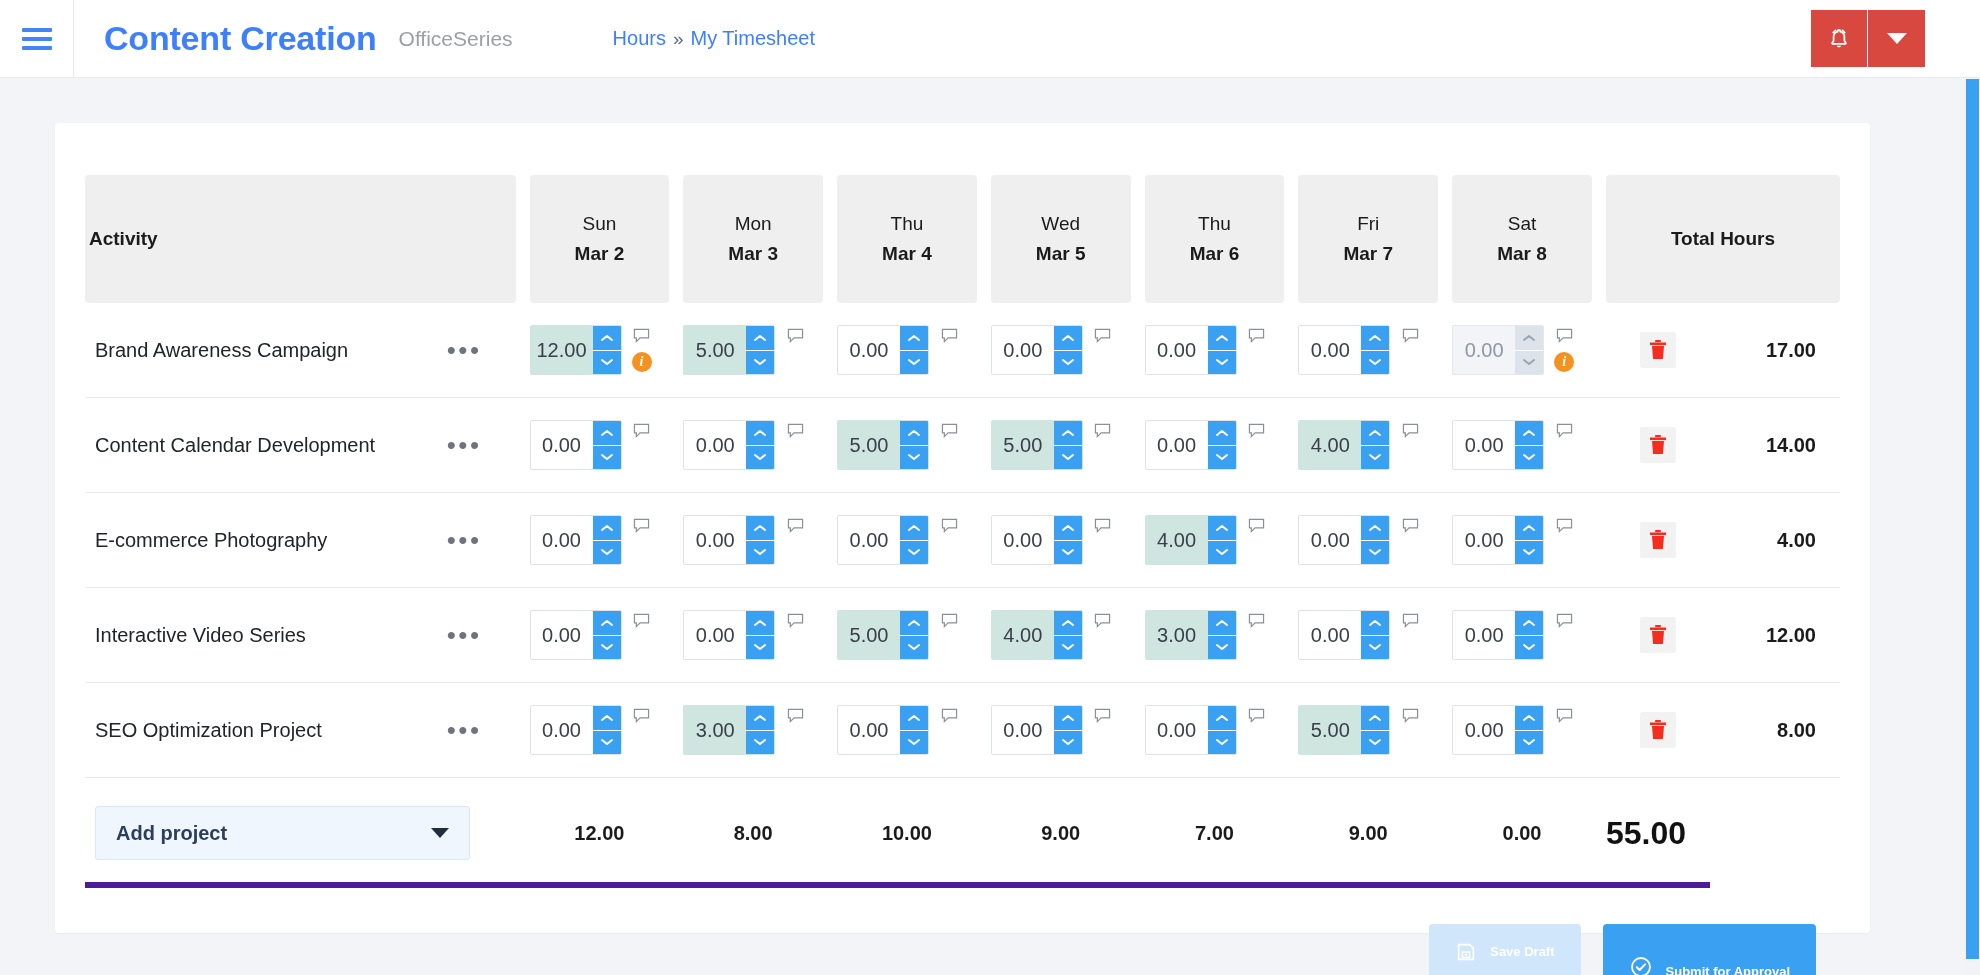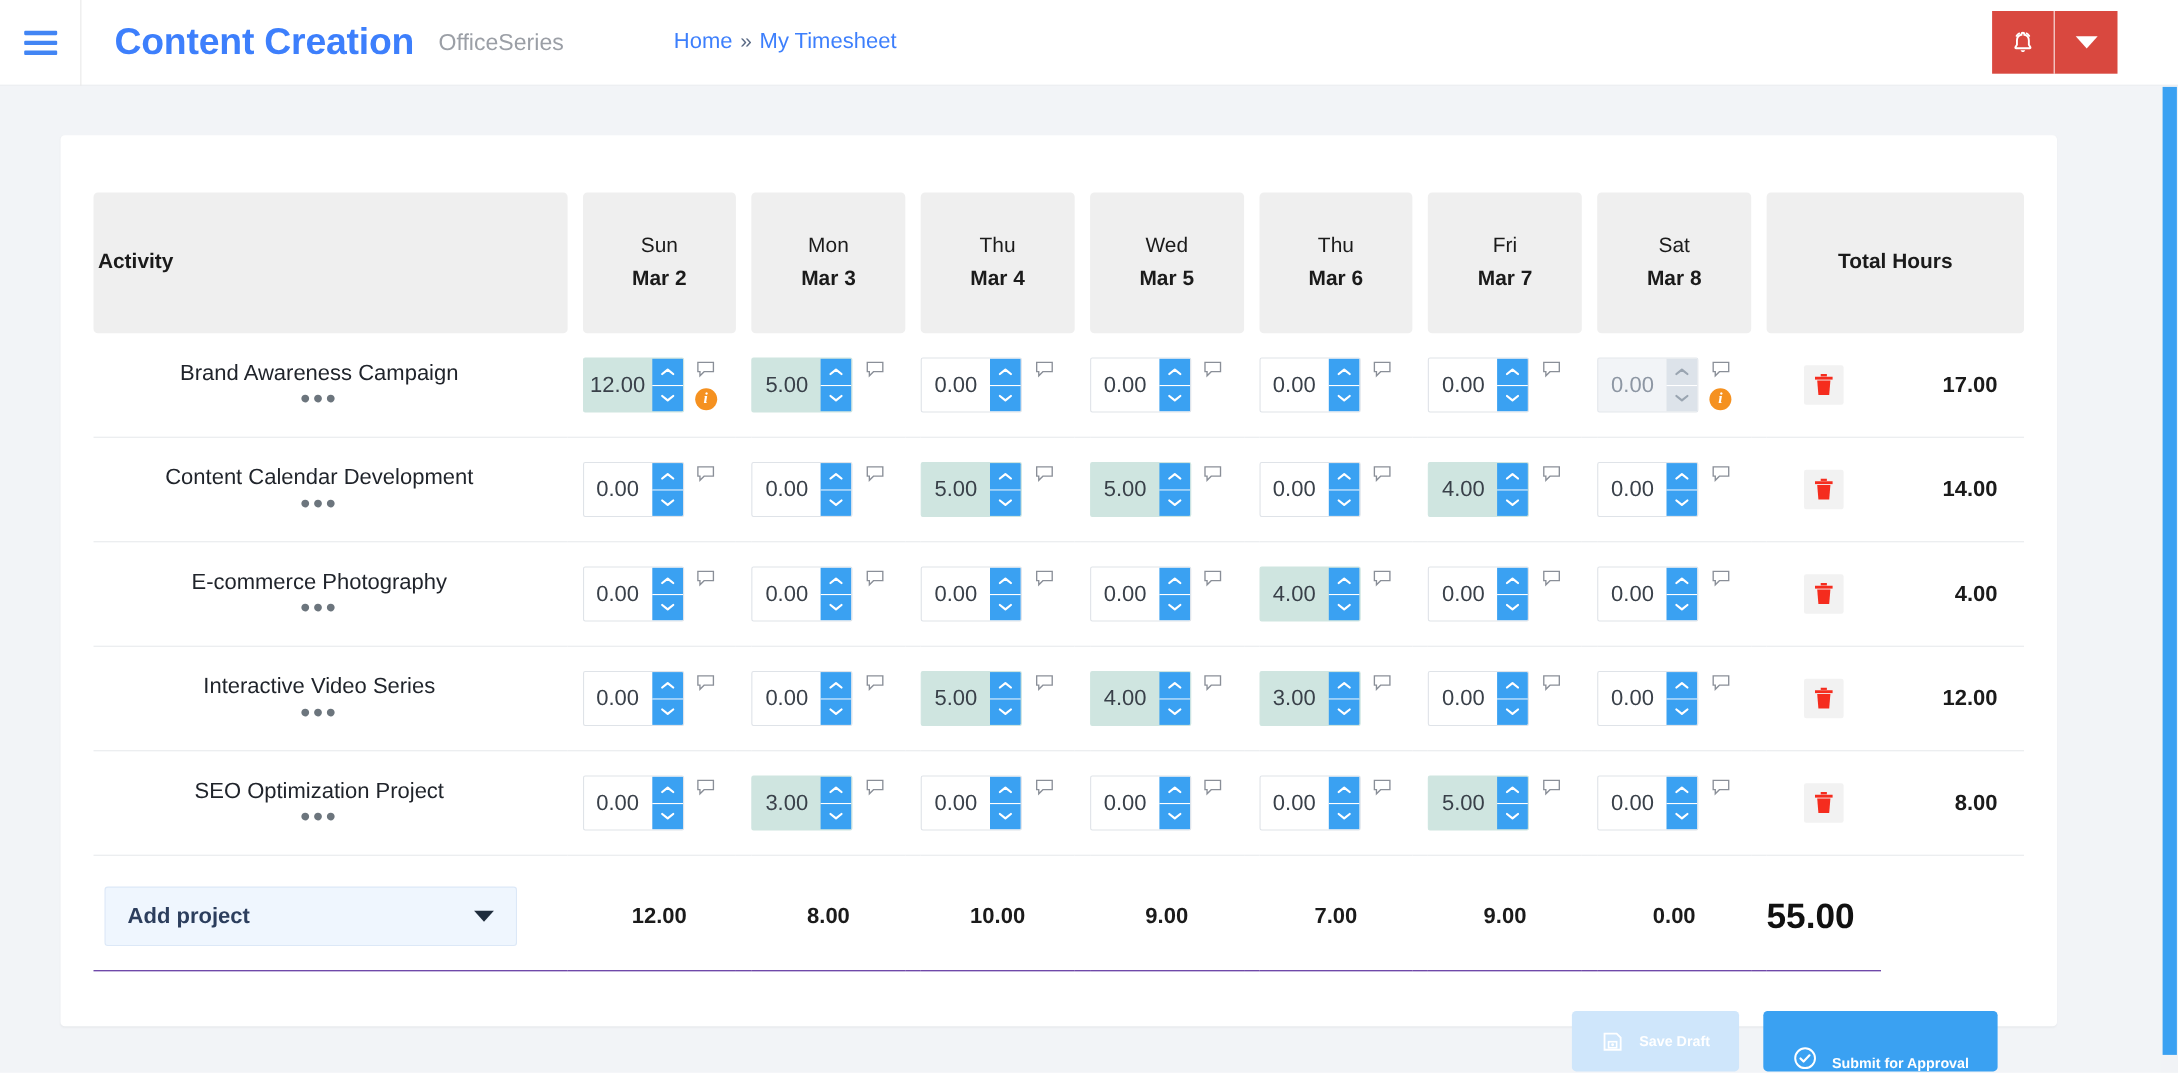--- a/index.html
+++ b/index.html
@@ -109,21 +109,20 @@
 
   .row-cell {
     border-bottom: 1px solid #e8eaed;
     padding: 22px 0;
     vertical-align: middle;
   }
   .activity-cell { padding-left: 10px; }
   .activity-inner {
     display: flex; align-items: center; justify-content: space-between;
     padding-right: 30px;
-    flex-direction: column;
   }
   .activity-name { font-size: 20px; color: #20242b; }
   .kebab {
     color: #6c757d; font-size: 26px; letter-spacing: 2.5px;
     cursor: pointer; line-height: 10px; padding: 6px 4px;
   }
 
   
   .hour-group { display: flex; align-items: center; justify-content: flex-start; gap: 7px; }
   .spin-wrap {
@@ -170,21 +169,21 @@
     border: none; border-radius: 2px;
     display: inline-flex; align-items: center; justify-content: center;
     cursor: pointer;
   }
   .total-cell {
     text-align: right; font-size: 20px; font-weight: bold;
     color: #1b1b1b; padding-right: 24px; width: 130px;
   }
 
   
-  .foot-cell { padding: 28px 0 22px 0; border-bottom: 1px solid #4c1d95; vertical-align: middle; }
+  .foot-cell { padding: 28px 0 22px 0; border-bottom: 6px solid #4c1d95; vertical-align: middle; }
   .add-project {
     display: flex; align-items: center; justify-content: space-between;
     background: #eff6fe; border: 1px solid #dce8f7;
     border-radius: 3px; height: 54px; width: 375px;
     padding: 0 20px; margin-left: 10px; cursor: pointer;
   }
   .add-project-label { font-size: 20px; font-weight: bold; color: #2c3e5d; }
   .add-caret {
     width: 0; height: 0;
     border-left: 9px solid transparent;
@@ -215,21 +214,21 @@
   <div class="hamburger-wrap">
     <div class="hamburger">
       <span></span>
         <span></span>
         <span></span>
     </div>
   </div>
   <div class="brand-title">Content Creation</div>
   <div class="brand-sub">OfficeSeries</div>
   <div class="breadcrumb">
-    <a>Home</a>
+    <a>Hours</a>
     <span class="sep">»</span>
     <a>My Timesheet</a>
   </div>
   <div class="topbar-right">
     <div class="bell-btn">
       <svg width="26" height="26" viewBox="0 0 24 24">
         <path d="M12 3.5c-.7 0-1.2.5-1.2 1.1v.6C8.5 5.7 7 7.6 7 10v3.6l-1.3 2.1c-.2.4.1.8.5.8h11.6c.4 0 .7-.4.5-.8L17 13.6V10c0-2.4-1.5-4.3-3.8-4.8v-.6c0-.6-.5-1.1-1.2-1.1z" fill="none" stroke="#ffffff" stroke-width="1.6"></path>
         <path d="M10.1 18.2c.2.9 1 1.5 1.9 1.5s1.7-.6 1.9-1.5z" fill="#ffffff"></path>
         <path d="M6.6 6.2C7.2 5.2 8 4.4 9 3.9M17.4 6.2c-.6-1-1.4-1.8-2.4-2.3" fill="none" stroke="#ffffff" stroke-width="1.4" stroke-linecap="round"></path>
       </svg>

